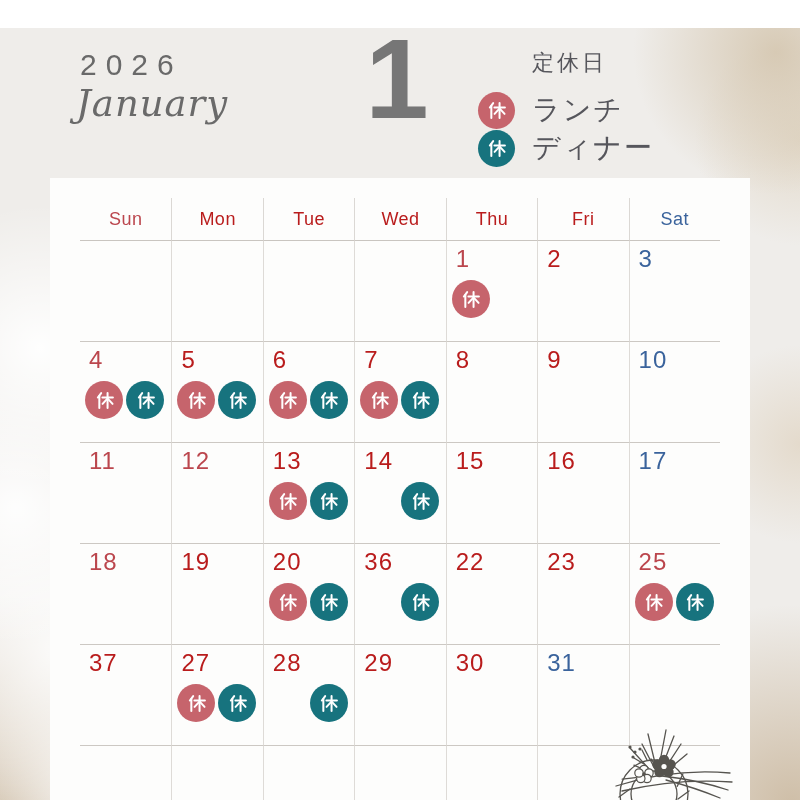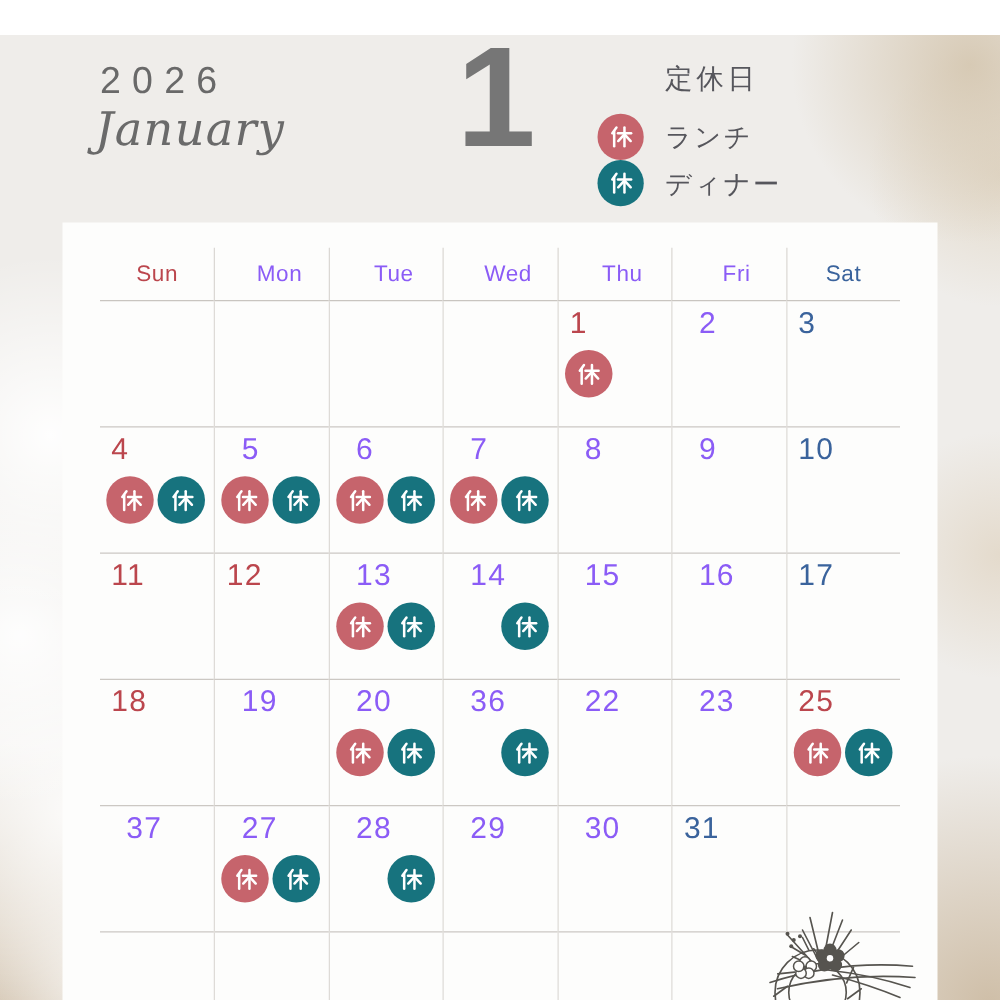--- a/index.html
+++ b/index.html
@@ -22,33 +22,33 @@
   }
   .year{position:absolute;left:80px;top:20px;font-size:30px;color:#696969;letter-spacing:9px;}
   .script-month{position:absolute;left:76px;top:54px;font-family:"DejaVu Serif","Liberation Serif",serif;
     font-style:italic;font-size:37px;color:#6a6a6a;letter-spacing:1px;}
   .big-one{position:absolute;left:352px;top:-6px;width:90px;text-align:center;
     font-size:114px;line-height:1;font-weight:bold;color:#767676;}
   .legend{position:absolute;left:478px;top:20px;}
   .legend-title{margin-left:54px;font-size:22px;color:#56565c;letter-spacing:3px;}
   .legend-row{display:flex;align-items:center;margin-top:13px;gap:17px;}
   .legend-row + .legend-row{margin-top:0;}
-  .legend-label{font-size:21px;color:#56565c;letter-spacing:2px;}
+  .legend-label{font-size:28px;color:#56565c;letter-spacing:2px;}
   .card{position:absolute;left:50px;top:150px;width:700px;height:650px;background:#fdfdfc;}
   .grid{position:absolute;left:30px;top:20px;width:640px;height:630px;display:grid;
     grid-template-columns:repeat(7,1fr);grid-template-rows:43px repeat(6,101px);overflow:hidden;}
   .wd-cell{border-left:1px solid #dbd8d4;border-bottom:1px solid #c9c5c0;
     display:flex;align-items:center;justify-content:center;
     font-size:18px;letter-spacing:.5px;color:#45454b;}
   .day-cell{position:relative;border-left:1px solid #dedbd7;border-bottom:1px solid #ccc8c3;}
   .grid > :nth-child(7n+1){border-left:none;}
   .grid > :nth-child(n+43){border-bottom:none;}
   .tone-sun{color:#bb464d;}
   .tone-sat{color:#3a639c;}
-  .tone-default{color:#8b5cf6;padding-left:12px;}
+  .tone-default{color:#b91c1c;}
   .day-num{position:absolute;top:4px;left:9px;font-size:24px;letter-spacing:1px;}
   .badges{position:absolute;top:39px;left:5px;display:flex;gap:3px;}
   .badge{width:38px;height:38px;border-radius:50%;display:flex;align-items:center;justify-content:center;flex:0 0 auto;}
   .legend-badge{width:37px;height:37px;}
   .badge svg{display:block;}
   .wreath{position:absolute;left:592px;top:688px;}
 </style>
 </head>
 <body>
 

